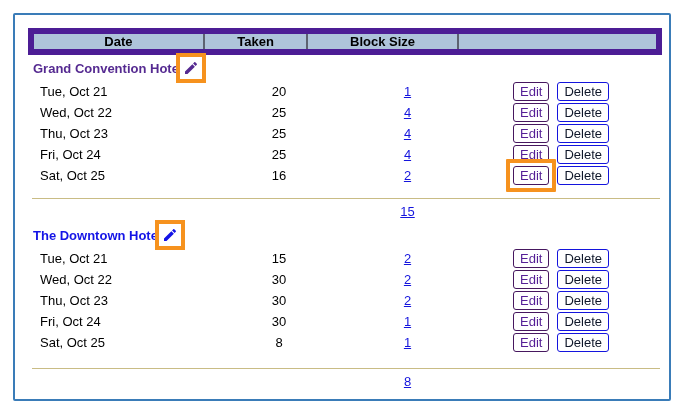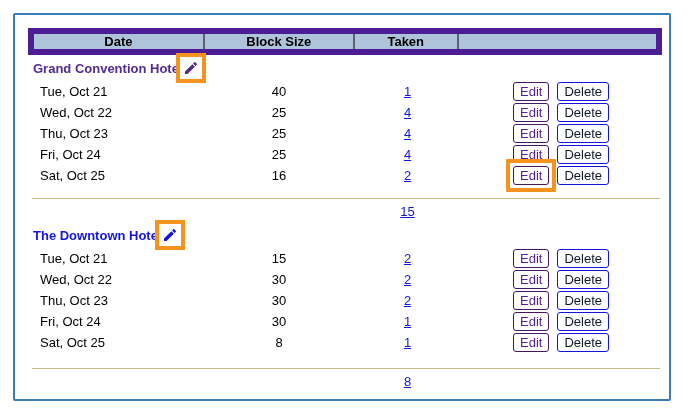--- a/index.html
+++ b/index.html
@@ -58,37 +58,37 @@
 </head>
 <body>
 
 <div class="canvas">
   <div class="frame"></div>
 
   <div class="tbl">
 
     <div class="hdr">
       <div class="th c1">Date</div>
+      <div class="th c3">Taken</div>
       <div class="th c2">Block Size</div>
-      <div class="th c3">Taken</div>
       <div class="th c4"></div>
     </div>
 
     <div class="hotel-row">
       <span class="hname visited">Grand Convention Hotel</span>
       <span class="pencil-box">
         <svg class="pencil purple" viewBox="0 0 24 24">
           <path d="M3 17.25V21h3.75L17.81 9.94l-3.75-3.75L3 17.25zM20.71 7.04c.39-.39.39-1.02 0-1.41l-2.34-2.34c-.39-.39-1.02-.39-1.41 0l-1.83 1.83 3.75 3.75 1.83-1.83z"></path>
         </svg>
       </span>
     </div>
 
     <div class="grid row">
       <div class="cell date">Tue, Oct 21</div>
-      <div class="cell cnum">40</div>
+      <div class="cell cnum">20</div>
       <div class="cell cnum"><a class="lnk">1</a></div>
       <div class="cell acts">
         <button class="btn edit">Edit</button>
         <button class="btn delete">Delete</button>
       </div>
     </div>
 
     <div class="grid row">
       <div class="cell date">Wed, Oct 22</div>
       <div class="cell cnum">25</div>

